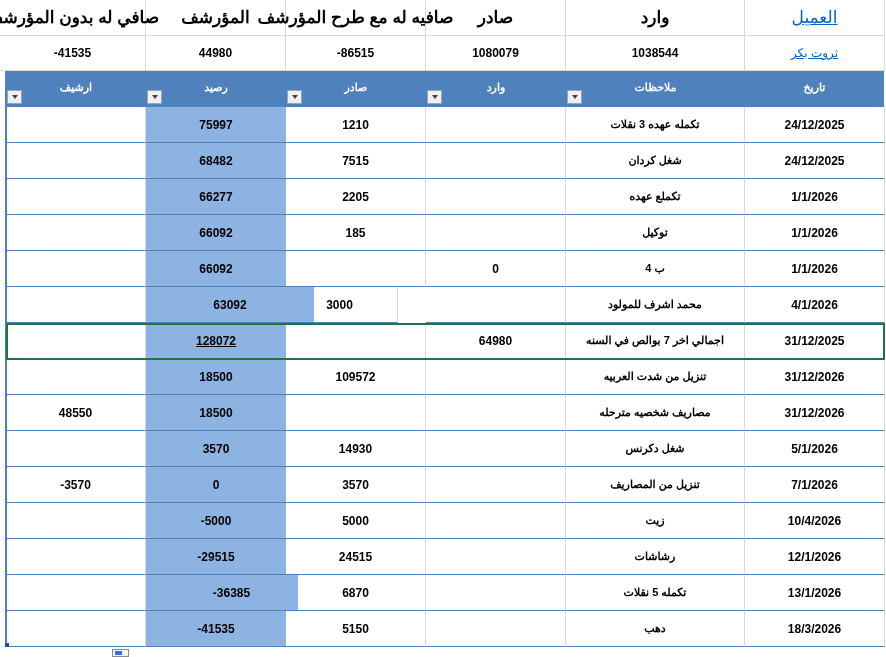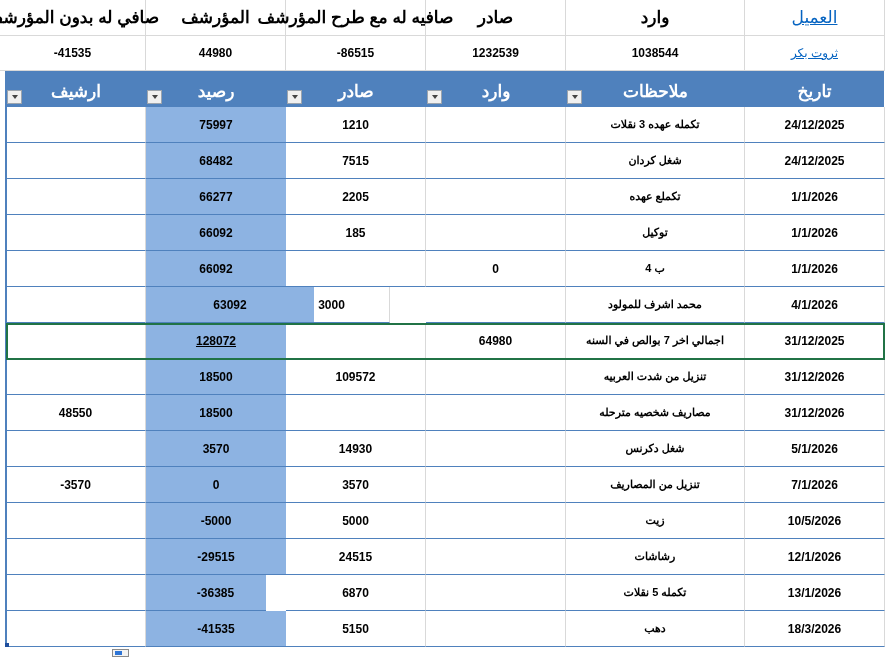--- a/index.html
+++ b/index.html
@@ -8,21 +8,21 @@
   .sheet { position:absolute; left:0; top:0; width:886px; height:657px; }
   .row { position:absolute; left:0; width:886px; display:block; }
   .cell { position:absolute; top:0; height:100%; display:flex; align-items:center; justify-content:center;
           box-sizing:border-box; white-space:nowrap; }
   
   .sum .cell { border-right:1px solid #d9d9d9; border-bottom:1px solid #d9d9d9; }
   .link { color:#0563c1; text-decoration:underline; font-weight:normal; }
   .sumhead .cell { font-size:17px; }
   
   .thead { background:#4f81bd; }
-  .thead .cell { color:#ffffff; font-size:17px; align-items:flex-start; padding-top:10px; }
+  .thead .cell { color:#ffffff; font-size:11px; align-items:flex-start; padding-top:10px; }
   .dd { position:absolute; bottom:3px; left:1px; width:15px; height:14px; background:#f0f0f0;
         border:1px solid #9ca4ad; box-sizing:border-box; display:flex; align-items:center; justify-content:center; }
   .dd::after { content:""; width:0; height:0; border-left:3.5px solid transparent; border-right:3.5px solid transparent;
                border-top:4px solid #444; }
   
   .drow .cell { border-bottom:1.5px solid #4f81bd; border-right:1px solid #d9d9d9; }
   .drow .cell.bal { background:#8db3e2; border-right:none; }
   .drow .cell.notes { font-size:11px; }
   .sel-border { position:absolute; left:6px; width:879px; border:2px solid #217346; box-sizing:border-box; pointer-events:none; }
   .tbl-left { position:absolute; left:5px; top:71px; width:1.5px; height:576px; background:#4f81bd; }
@@ -48,21 +48,21 @@
     <div class="cell" style="left:566px;width:179px;">وارد</div>
     <div class="cell" style="left:745px;width:140px;">
       <span class="link">العميل</span>
     </div>
   </div>
 
   <div class="row sum" style="top:36px;height:35px;">
     <div class="cell" style="left:0;width:146px;">-41535</div>
     <div class="cell" style="left:146px;width:140px;">44980</div>
     <div class="cell" style="left:286px;width:140px;">-86515</div>
-    <div class="cell" style="left:426px;width:140px;">1232539</div>
+    <div class="cell" style="left:426px;width:140px;">1080079</div>
     <div class="cell" style="left:566px;width:179px;">1038544</div>
     <div class="cell" style="left:745px;width:140px;">
       <span class="link">ثروت بكر</span>
     </div>
   </div>
 
   <div class="row thead" style="top:71px;height:36px;left:6px;width:878px;">
     <div class="cell" style="left:0;width:140px;">
       <span>ارشيف</span>
       <span class="dd"></span>
@@ -125,21 +125,21 @@
         <div class="cell " style="left: 6px; width: 140px;"></div>
         <div class="cell bal" style="left: 146px; width: 140px;">66092</div>
         <div class="cell " style="left: 286px; width: 140px;"></div>
         <div class="cell " style="left: 426px; width: 140px;">0</div>
         <div class="cell notes" style="left: 566px; width: 179px;">ب 4</div>
         <div class="cell " style="left: 745px; width: 140px;">1/1/2026</div>
       </div>
       <div class="row drow" style="top: 287px; height: 36px;">
         <div class="cell " style="left: 6px; width: 140px;"></div>
         <div class="cell bal" style="left: 146px; width: 168px;">63092</div>
-        <div class="cell " style="left: 274px; width: 116px;">3000</div>
+        <div class="cell " style="left: 282px; width: 116px;">3000</div>
         <div class="cell " style="left: 426px; width: 140px;"></div>
         <div class="cell notes" style="left: 566px; width: 179px;">محمد اشرف للمولود</div>
         <div class="cell " style="left: 745px; width: 140px;">4/1/2026</div>
       </div>
       <div class="row drow" style="top: 323px; height: 36px;">
         <div class="cell " style="left: 6px; width: 140px;"></div>
         <div class="cell bal" style="left: 146px; width: 140px; text-decoration: underline;">128072</div>
         <div class="cell " style="left: 286px; width: 140px;"></div>
         <div class="cell " style="left: 426px; width: 140px;">64980</div>
         <div class="cell notes" style="left: 566px; width: 179px;">اجمالي اخر 7 بوالص في السنه</div>
@@ -176,33 +176,33 @@
         <div class="cell " style="left: 426px; width: 140px;"></div>
         <div class="cell notes" style="left: 566px; width: 179px;">تنزيل من المصاريف</div>
         <div class="cell " style="left: 745px; width: 140px;">7/1/2026</div>
       </div>
       <div class="row drow" style="top: 503px; height: 36px;">
         <div class="cell " style="left: 6px; width: 140px;"></div>
         <div class="cell bal" style="left: 146px; width: 140px;">-5000</div>
         <div class="cell " style="left: 286px; width: 140px;">5000</div>
         <div class="cell " style="left: 426px; width: 140px;"></div>
         <div class="cell notes" style="left: 566px; width: 179px;">زيت</div>
-        <div class="cell " style="left: 745px; width: 140px;">10/5/2026</div>
+        <div class="cell " style="left: 745px; width: 140px;">10/4/2026</div>
       </div>
       <div class="row drow" style="top: 539px; height: 36px;">
         <div class="cell " style="left: 6px; width: 140px;"></div>
         <div class="cell bal" style="left: 146px; width: 140px;">-29515</div>
         <div class="cell " style="left: 286px; width: 140px;">24515</div>
         <div class="cell " style="left: 426px; width: 140px;"></div>
         <div class="cell notes" style="left: 566px; width: 179px;">رشاشات</div>
         <div class="cell " style="left: 745px; width: 140px;">12/1/2026</div>
       </div>
       <div class="row drow" style="top: 575px; height: 36px;">
         <div class="cell " style="left: 6px; width: 140px;"></div>
-        <div class="cell bal" style="left: 146px; width: 120px; padding-left: 19px;">-36385</div>
+        <div class="cell bal" style="left: 146px; width: 152px; padding-left: 19px;">-36385</div>
         <div class="cell " style="left: 286px; width: 140px;">6870</div>
         <div class="cell " style="left: 426px; width: 140px;"></div>
         <div class="cell notes" style="left: 566px; width: 179px;">تكمله 5 نقلات</div>
         <div class="cell " style="left: 745px; width: 140px;">13/1/2026</div>
       </div>
       <div class="row drow" style="top: 611px; height: 36px;">
         <div class="cell " style="left: 6px; width: 140px;"></div>
         <div class="cell bal" style="left: 146px; width: 140px;">-41535</div>
         <div class="cell " style="left: 286px; width: 140px;">5150</div>
         <div class="cell " style="left: 426px; width: 140px;"></div>

